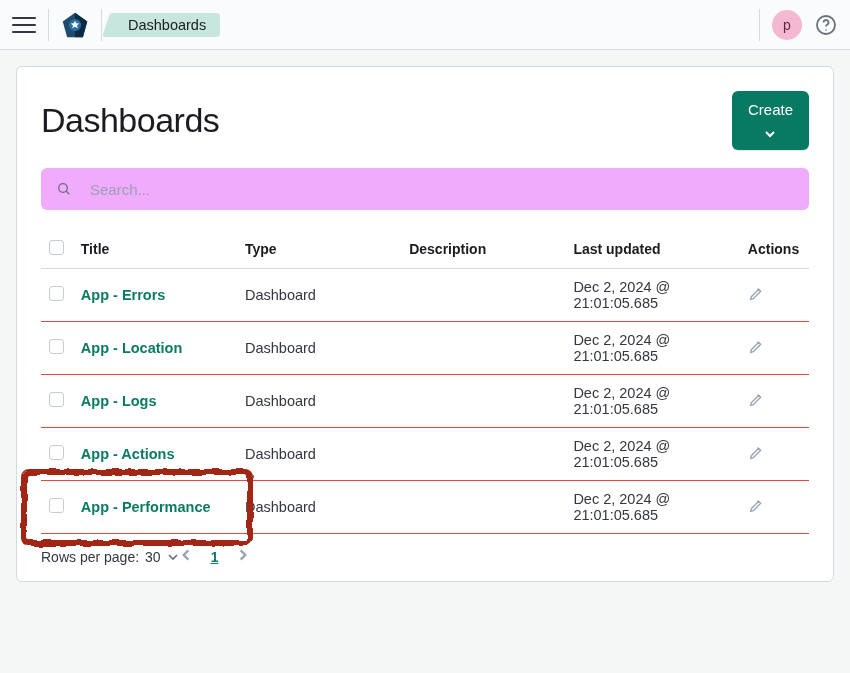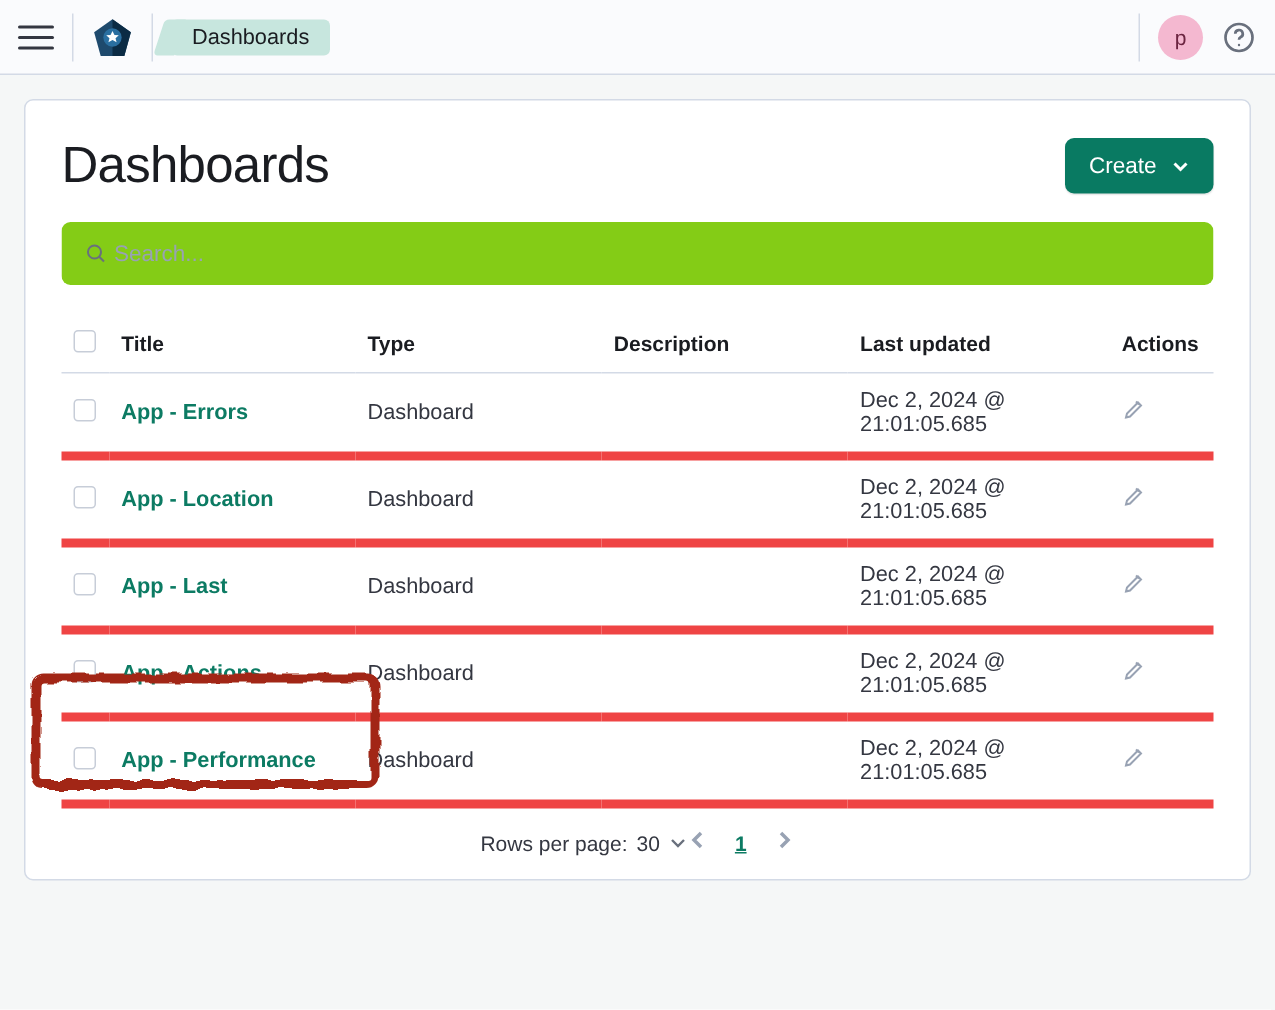--- a/index.html
+++ b/index.html
@@ -15,43 +15,43 @@
 .breadcrumb-chip::before { content: ""; position: absolute; left: -8px; top: 0; bottom: 0; width: 14px; background: #c7e6de; transform: skewX(-18deg); border-radius: 3px 0 0 3px; }
 .spacer { flex: 1; }
 .avatar { width: 30px; height: 30px; border-radius: 50%; background: #f4b8d0; color: #6b2440; display: flex; align-items: center; justify-content: center; font-size: 14px; cursor: pointer; }
 .help-icon { width: 24px; height: 24px; display:flex; align-items:center; justify-content:center; color:#69707d; cursor:pointer; }
 
 
 .page { padding: 16px; }
 .panel { background: #fff; border: 1px solid #d3dae6; border-radius: 6px; padding: 24px 24px 16px 24px; }
 .panel-head { display: flex; align-items: center; justify-content: space-between; margin-bottom: 18px; }
 .page-title { font-size: 34px; font-weight: 500; color: #1a1c21; letter-spacing: -0.5px; }
-.create-btn { background: #097a62; color: #fff; border: none; border-radius: 6px; padding: 10px 16px; font-size: 15px; font-weight: 500; display: flex; align-items: center; gap: 10px; cursor: pointer; box-shadow: 0 1px 1px rgba(0,0,0,0.1); }
+.create-btn { background: #097a62; color: #fff; border: none; border-radius: 6px; padding: 10px 16px; font-size: 15px; font-weight: 500; display: flex; align-items: center; gap: 10px; cursor: pointer; box-shadow: 0 1px 1px rgba(0,0,0,0.1); flex-direction: column; }
 .create-btn svg { width: 12px; height: 12px; }
 
-.searchbar { background: #84cc16; border: 1px solid #e4e8ee00; border-radius: 6px; height: 42px; display: flex; align-items: center; padding: 0 14px; gap: 4px; margin-bottom: 20px; }
+.searchbar { background: #f0abfc; border: 1px solid #e4e8ee00; border-radius: 6px; height: 42px; display: flex; align-items: center; padding: 0 14px; gap: 18px; margin-bottom: 20px; }
 .searchbar input { flex: 1; border: none; background: transparent; outline: none; font-size: 15px; color: #343741; }
 .searchbar input::placeholder { color: #98a2b3; }
 .searchbar svg { width: 16px; height: 16px; color: #69707d; }
 
 
 table { width: 100%; border-collapse: collapse; }
 th { text-align: left; font-size: 14px; font-weight: 600; color: #1a1c21; padding: 10px 8px; border-bottom: 1px solid #d3dae6; margin-left: 44px; }
 th.actions, td.actions { text-align: left; }
-td { padding: 10px 8px; border-bottom: 6px solid #ef4444; font-size: 14.5px; vertical-align: middle; color: #343741; }
+td { padding: 10px 8px; border-bottom: 1px solid #ef4444; font-size: 14.5px; vertical-align: middle; color: #343741; }
 .chk { width: 28px; }
 .chk input { width: 15px; height: 15px; border: 1.5px solid #c7cdd8; border-radius: 3px; appearance: none; cursor: pointer; background:#fff; }
 .link { color: #0c7b63; font-weight: 600; cursor: pointer; }
 .edit { color: #98a2b3; cursor: pointer; }
 .edit svg { width: 16px; height: 16px; }
 .row-wrap { position: relative; }
 .highlight-box { position: absolute; border: 6px solid #a22816; border-radius: 8px; pointer-events: none; filter: url(#rough); }
 
 
-.tfoot { display: flex; align-items: center; justify-content: center; padding-top: 14px; font-size: 14px; color: #343741; }
+.tfoot { display: flex; align-items: center; justify-content: flex-start; padding-top: 14px; font-size: 14px; color: #343741; }
 .rpp { display: flex; align-items: center; gap: 6px; cursor: pointer; }
 .rpp svg { width: 12px; height: 12px; color:#69707d; }
 .pager { display: flex; align-items: center; gap: 18px; }
 .pager .num { color: #0c7b63; font-weight: 700; text-decoration: underline; }
 .pager .arrow { color: #98a2b3; cursor: pointer; }
 .pager .arrow svg { width: 14px; height: 14px; }
 
 .col-title { width: 160px; }
 .col-type { width: 160px; }
 .col-desc { width: 160px; }
@@ -147,21 +147,21 @@
               <td>Dashboard</td>
               <td></td>
               <td>Dec 2, 2024 @<br>21:01:05.685</td>
               <td class="actions"><span class="edit"><svg viewBox="0 0 24 24" fill="none" stroke="currentColor" stroke-width="2">
                     <path d="M4 20l4-1 11-11-3-3L5 16l-1 4z"></path>
                     <path d="M14 4l3 3"></path>
                   </svg></span></td>
             </tr>
             <tr>
               <td class="chk"><input type="checkbox" style=""></td>
-              <td><span class="link">App - Last</span></td>
+              <td><span class="link">App - Logs</span></td>
               <td>Dashboard</td>
               <td></td>
               <td>Dec 2, 2024 @<br>21:01:05.685</td>
               <td class="actions"><span class="edit"><svg viewBox="0 0 24 24" fill="none" stroke="currentColor" stroke-width="2">
                     <path d="M4 20l4-1 11-11-3-3L5 16l-1 4z"></path>
                     <path d="M14 4l3 3"></path>
                   </svg></span></td>
             </tr>
             <tr id="hlrow">
               <td class="chk"><input type="checkbox" style=""></td>

